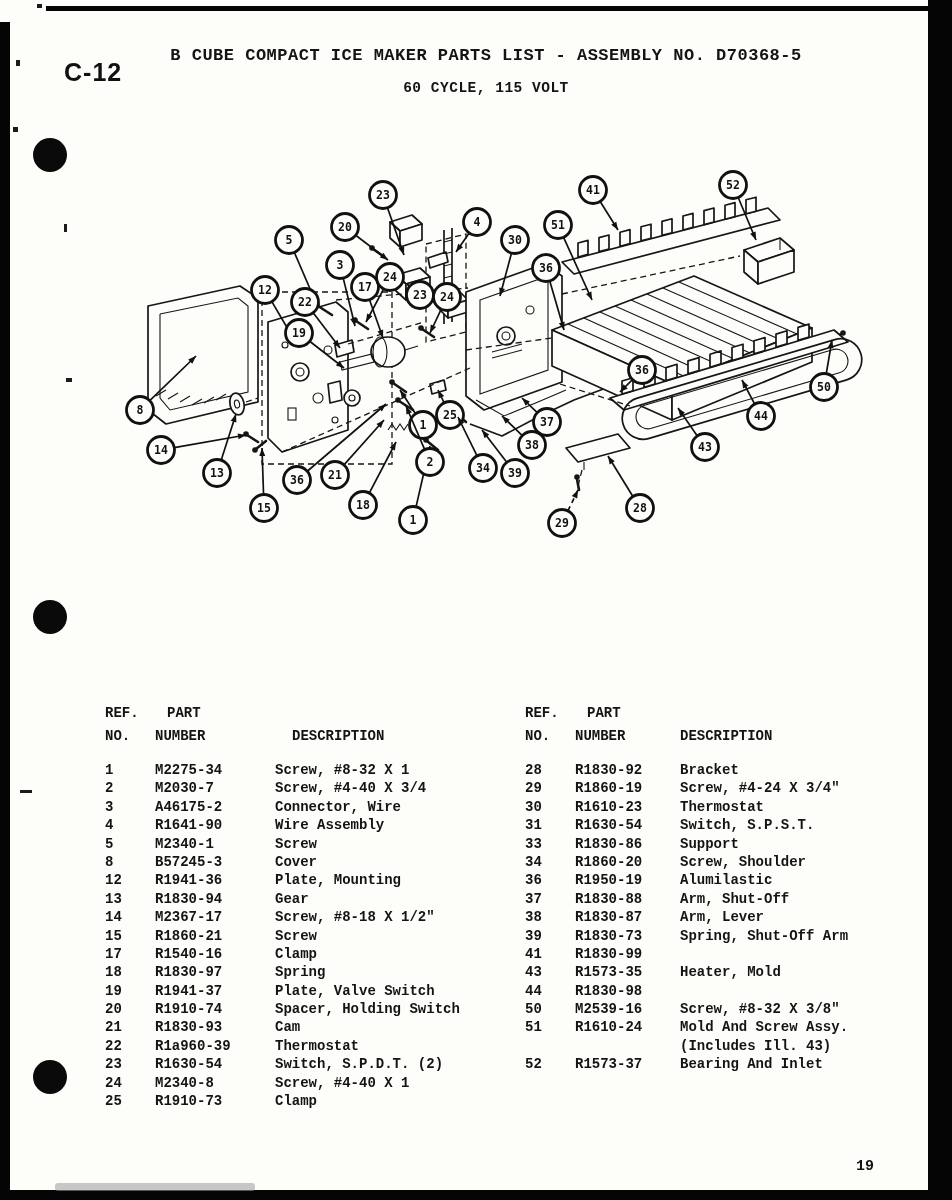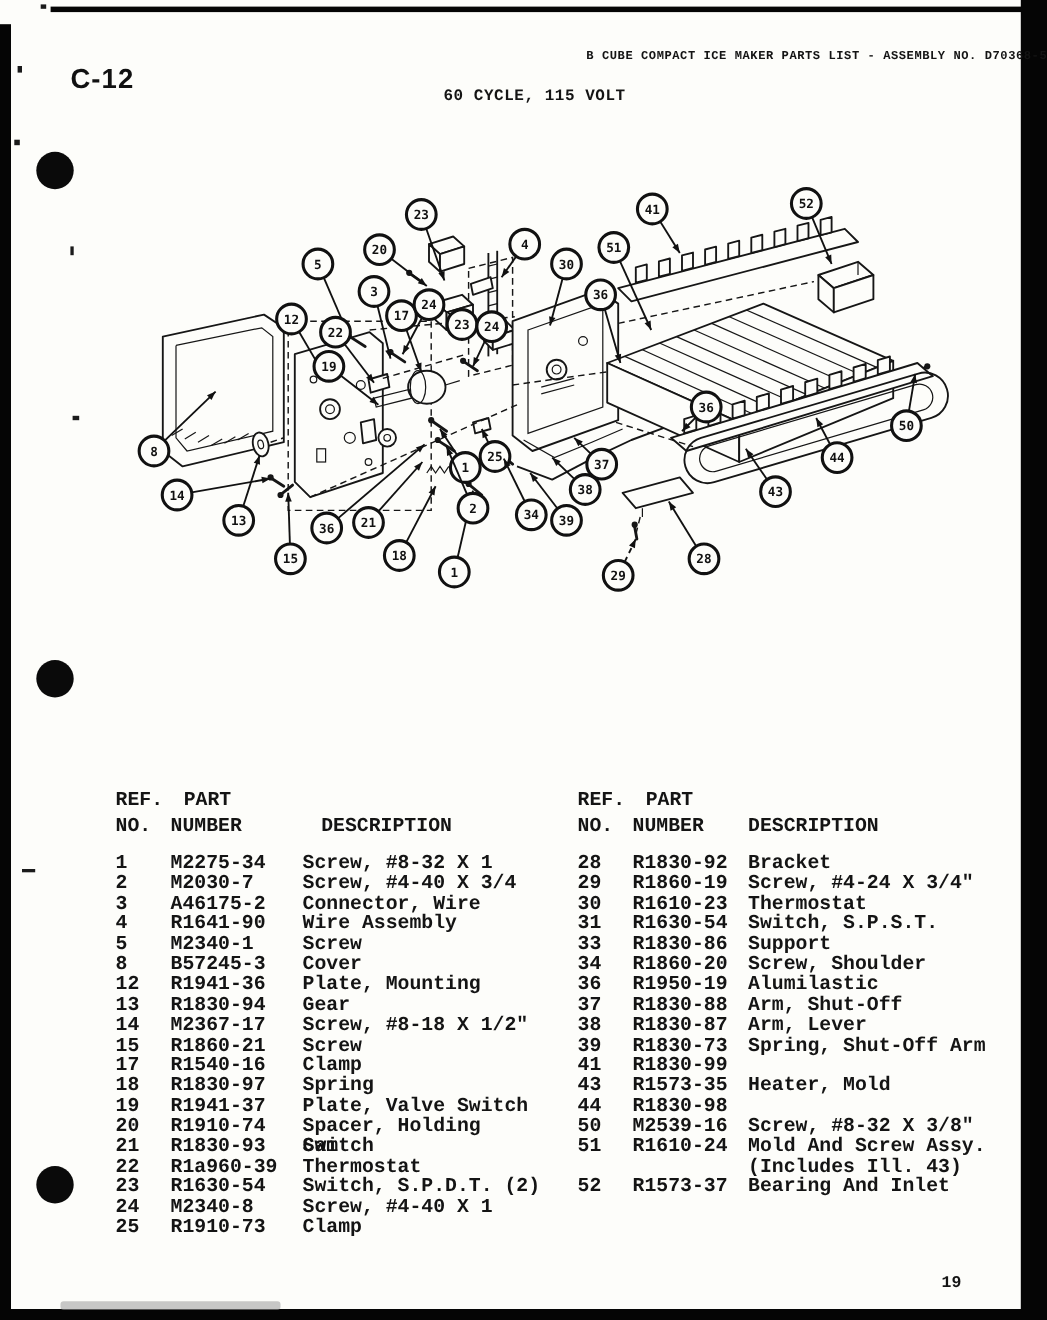--- a/index.html
+++ b/index.html
@@ -12,25 +12,25 @@
   .bar-top{left:46px;top:6px;right:0;height:5px;}
   .bar-left{left:0;top:22px;width:10px;bottom:0;}
   .bar-right{right:0;top:0;width:24px;bottom:0;}
   .bar-bottom{left:0;right:0;top:1190px;height:10px;}
   .smudge{position:absolute;left:55px;top:1183px;width:200px;height:8px;background:#9a9a9a;opacity:.55;border-radius:3px;}
   .speck{position:absolute;background:#1b1b1b;}
   .dot{position:absolute;width:34px;height:34px;border-radius:50%;background:#0a0a0a;}
   
   .corner-label{position:absolute;left:64px;top:58px;font-family:"Liberation Sans","DejaVu Sans",sans-serif;
     font-weight:bold;font-size:25px;letter-spacing:1px;color:#111;}
-  .title1{position:absolute;left:20px;right:0;top:46px;text-align:right;font-weight:bold;font-size:11px;letter-spacing:.5px;}
+  .title1{position:absolute;left:20px;right:0;top:46px;text-align:center;font-weight:bold;font-size:17px;letter-spacing:.5px;}
   .title2{position:absolute;left:20px;right:0;top:80px;text-align:center;font-weight:bold;font-size:14.5px;letter-spacing:.5px;}
   .page-num{position:absolute;left:856px;top:1158px;font-weight:bold;font-size:15px;}
   
-  .half{position:absolute;top:719px;width:405px;font-size:18px;font-weight:bold;line-height:18.4px;}
+  .half{position:absolute;top:704px;width:405px;font-size:14px;font-weight:bold;line-height:18.4px;}
   .half-left{left:105px;}
   .half-right{left:525px;}
   .hrow{display:grid;height:23px;}
   .half-left .hrow{grid-template-columns:50px 120px auto;}
   .half-right .hrow{grid-template-columns:50px 105px auto;}
   .hdesc-l{padding-left:17px;}
   .rows{margin-top:11px;}
   .t-row{display:grid;height:18.4px;}
   .half-left .t-row{grid-template-columns:50px 120px auto;}
   .half-right .t-row{grid-template-columns:50px 105px auto;}

